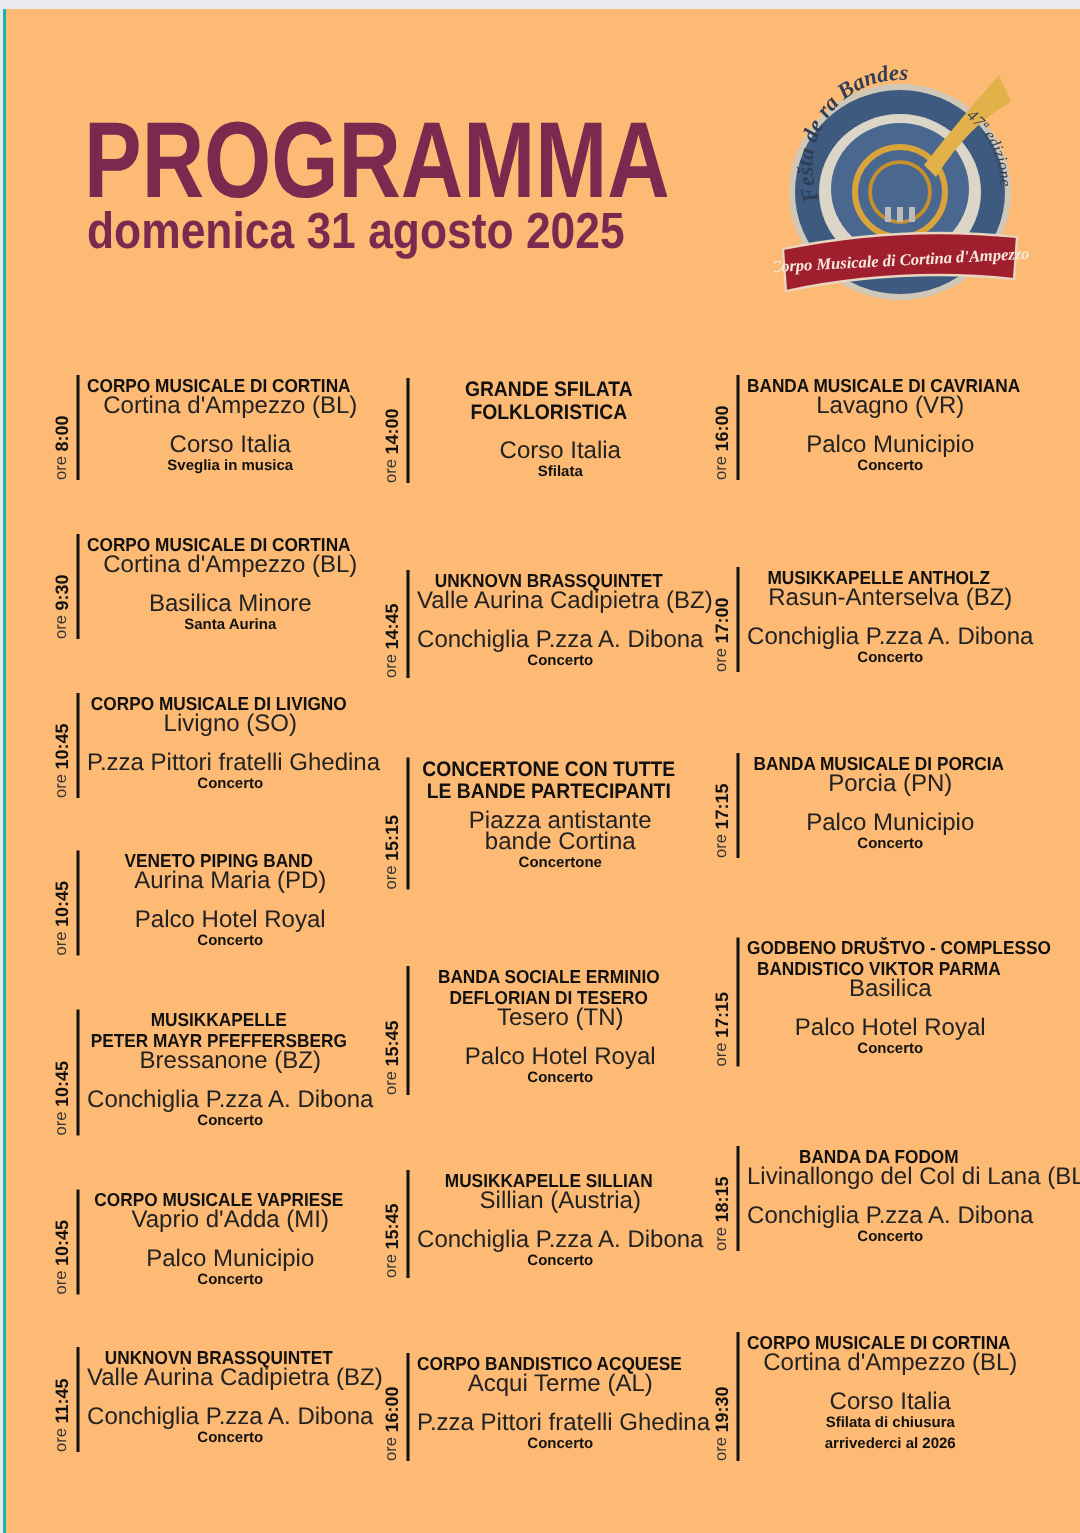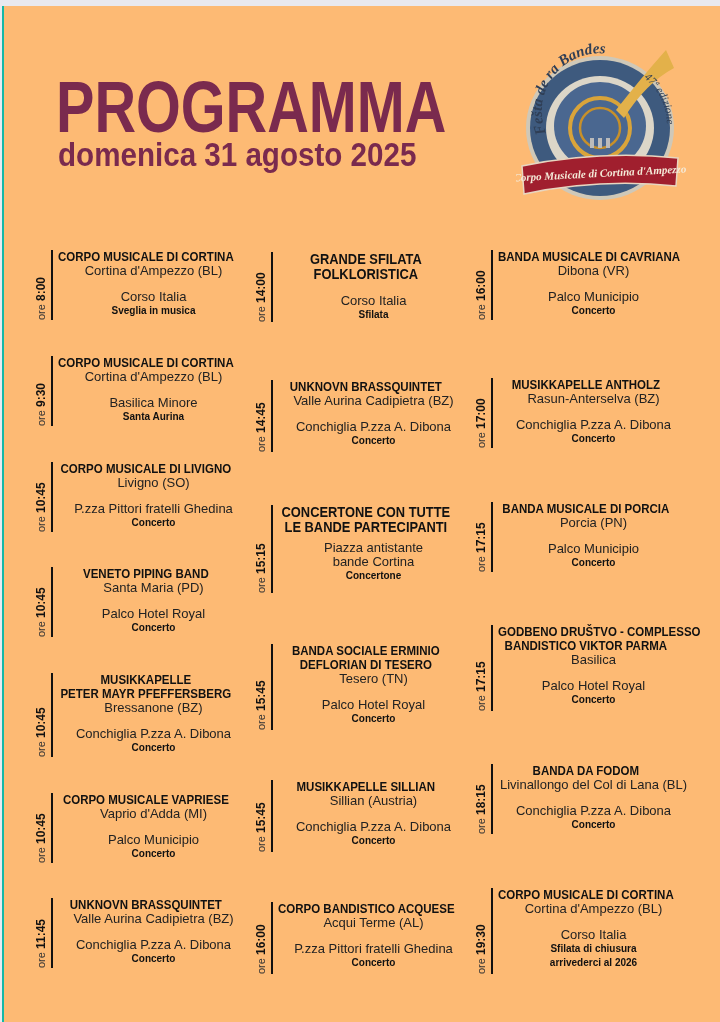--- a/index.html
+++ b/index.html
@@ -49,21 +49,21 @@
     position: absolute; left: 17px; top: 0; bottom: 0;
     width: 2px; background: #111;
   }
   .body { position: absolute; left: 24px; top: 0; right: 0; text-align: center; }
   .name {
     font-weight: bold; font-size: 12.5px; line-height: 14px;
     text-transform: uppercase; color: #111;
     transform: scaleX(0.92); transform-origin: left top; white-space: nowrap;
   }
   .origin, .place {
-    font-size: 13px; line-height: 14px; color: #222; white-space: nowrap;
+    font-size: 16px; line-height: 14px; color: #222; white-space: nowrap;
   }
   .gap { height: 12px; }
   .kind { font-weight: bold; font-size: 10px; line-height: 14px; color: #111; white-space: nowrap; }
 </style>
 </head>
 <body>
 
 <div class="page">
 
   <div class="title">PROGRAMMA</div>
@@ -130,21 +130,21 @@
       <div class="place">P.zza Pittori fratelli Ghedina</div>
       <div class="kind">Concerto</div>
     </div>
   </div>
 
   <div class="event" style="left:30px; top:561px;">
     <div class="time" style="height:70px;"><span>ore</span> <b>10:45</b></div>
     <div class="bar" style="height:70px;"></div>
     <div class="body">
       <div class="name">Veneto Piping Band</div>
-      <div class="origin">Santa Maria (PD)</div>
+      <div class="origin">Aurina Maria (PD)</div>
       <div class="gap"></div>
       <div class="place">Palco Hotel Royal</div>
       <div class="kind">Concerto</div>
     </div>
   </div>
 
   <div class="event" style="left:30px; top:667px;">
     <div class="time" style="height:84px;"><span>ore</span> <b>10:45</b></div>
     <div class="bar" style="height:84px;"></div>
     <div class="body">
@@ -253,21 +253,21 @@
       <div class="place">P.zza Pittori fratelli Ghedina</div>
       <div class="kind">Concerto</div>
     </div>
   </div>
 
   <div class="event" style="left:470px; top:244px;">
     <div class="time" style="height:70px;"><span>ore</span> <b>16:00</b></div>
     <div class="bar" style="height:70px;"></div>
     <div class="body">
       <div class="name">Banda Musicale di Cavriana</div>
-      <div class="origin">Dibona (VR)</div>
+      <div class="origin">Lavagno (VR)</div>
       <div class="gap"></div>
       <div class="place">Palco Municipio</div>
       <div class="kind">Concerto</div>
     </div>
   </div>
 
   <div class="event" style="left:470px; top:372px;">
     <div class="time" style="height:70px;"><span>ore</span> <b>17:00</b></div>
     <div class="bar" style="height:70px;"></div>
     <div class="body">

